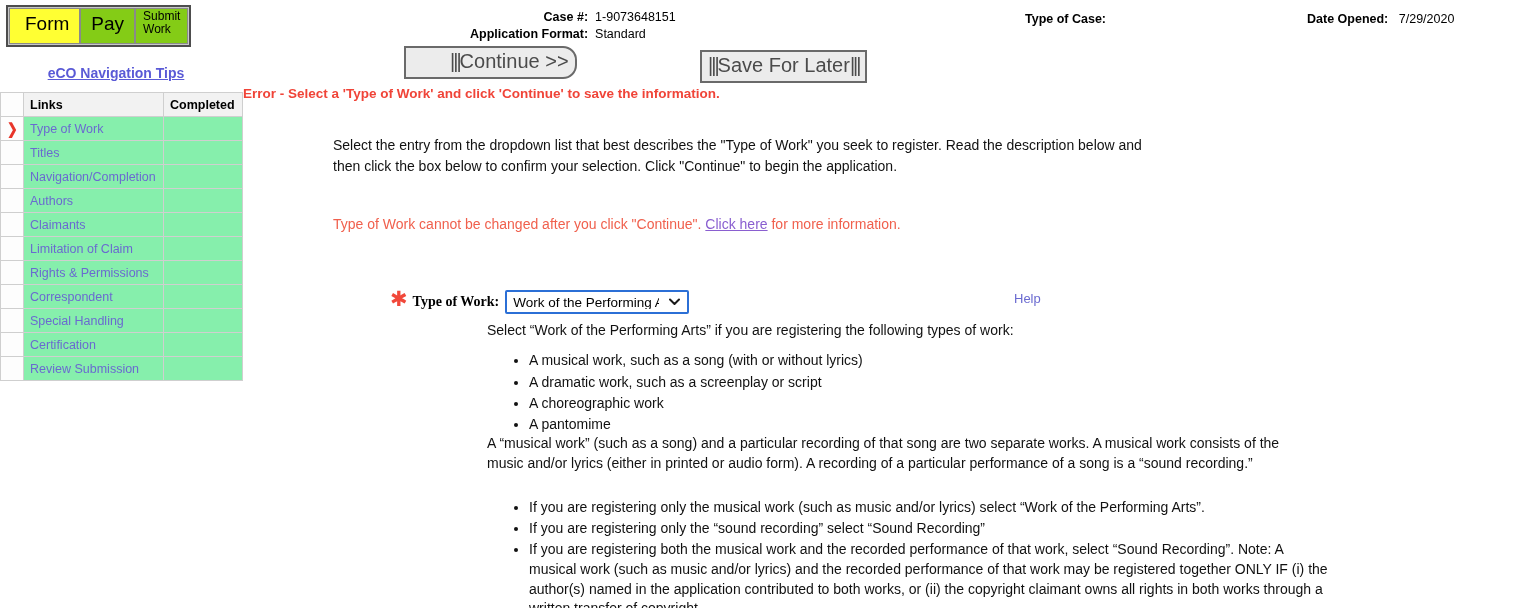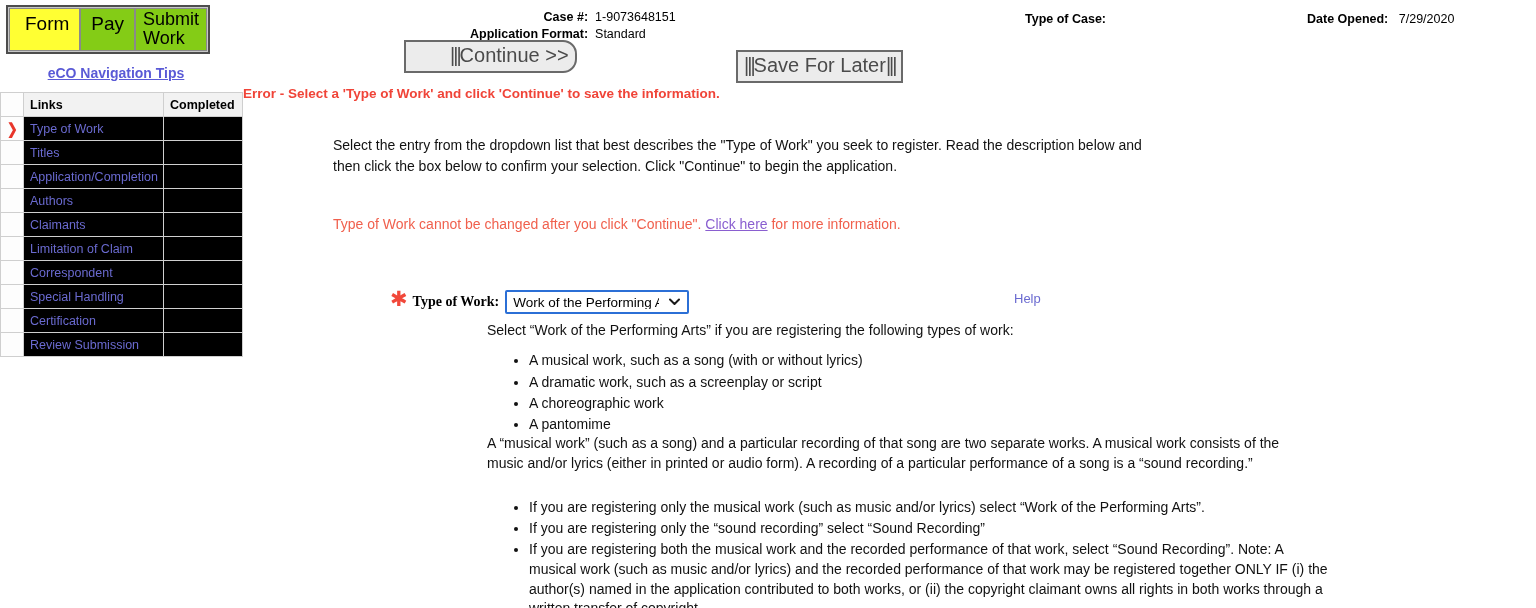--- a/index.html
+++ b/index.html
@@ -47,22 +47,22 @@
     color: #000;
     padding: 5px 10px 6px 10px;
     cursor: pointer;
     white-space: nowrap;
   }
   .tab.active {
     background: #ffff33;
     padding-left: 15px;
   }
   .tab.two-line {
-    padding: 1px 7px 2px 7px;
-    font-size: 18px;
+    padding: 1px 7px 8px 7px;
+    font-size: 12px;
     line-height: 1.05;
   }
   .tab.two-line span { display: block; text-align: left; }
 
   
   #nav-tips {
     position: absolute;
     left: 0;
     top: 65px;
     width: 232px;
@@ -85,21 +85,21 @@
     width: 231px;
     border-collapse: collapse;
     table-layout: fixed;
   }
   #links-table td, #links-table th {
     border: 1px solid #cfcfcf;
     height: 23px;
     padding: 0 0 0 6px;
     font-size: 12.5px;
     vertical-align: middle;
-    background: #000000;
+    background: #86efac;
   }
   #links-table th {
     background: #f2f2f2;
     font-weight: bold;
     color: #000;
     font-size: 12.5px;
     text-align: left;
   }
   #links-table .col-marker { width: 22px; padding: 0; text-align: center; background:#fdfdfd; }
   #links-table .col-link   { width: 133px; }
@@ -157,22 +157,22 @@
     border: 2px solid #6a6a6a;
     font-family: "Liberation Sans", sans-serif;
     font-size: 20px;
     color: #4b4b4b;
     padding: 2px 6px 4px 6px;
     cursor: pointer;
     white-space: nowrap;
     line-height: 1.15;
   }
   .eco-btn .bars { letter-spacing: -2px; font-weight: normal; }
-  #btn-continue { left: 404px; top: 40px; border-radius: 0 14px 14px 0; padding-left: 44px; }
-  #btn-save     { left: 736px; top: 50px; }
+  #btn-continue { left: 404px; top: 46px; border-radius: 0 14px 14px 0; padding-left: 44px; }
+  #btn-save     { left: 700px; top: 50px; }
 
   
   #error-msg {
     position: absolute;
     left: 243px;
     top: 86px;
     color: #f04438;
     font-weight: bold;
     font-size: 13.5px;
     white-space: nowrap;
@@ -340,36 +340,41 @@
           <td class="col-link"><a class="nav-link">Type of Work</a></td>
           <td class="col-done"></td>
         </tr>
         <tr>
           <td class="col-marker"></td>
           <td class="col-link"><a class="nav-link">Titles</a></td>
           <td class="col-done"></td>
         </tr>
         <tr>
           <td class="col-marker"></td>
-          <td class="col-link"><a class="nav-link">Application/Completion</a></td>
+          <td class="col-link"><a class="nav-link">Navigation/Completion</a></td>
           <td class="col-done"></td>
         </tr>
         <tr>
           <td class="col-marker"></td>
           <td class="col-link"><a class="nav-link">Authors</a></td>
           <td class="col-done"></td>
         </tr>
         <tr>
           <td class="col-marker"></td>
           <td class="col-link"><a class="nav-link">Claimants</a></td>
           <td class="col-done"></td>
         </tr>
         <tr>
           <td class="col-marker"></td>
           <td class="col-link"><a class="nav-link">Limitation of Claim</a></td>
+          <td class="col-done"></td>
+        </tr>
+        <tr>
+          <td class="col-marker"></td>
+          <td class="col-link"><a class="nav-link">Rights &amp; Permissions</a></td>
           <td class="col-done"></td>
         </tr>
         <tr>
           <td class="col-marker"></td>
           <td class="col-link"><a class="nav-link">Correspondent</a></td>
           <td class="col-done"></td>
         </tr>
         <tr>
           <td class="col-marker"></td>
           <td class="col-link"><a class="nav-link">Special Handling</a></td>

